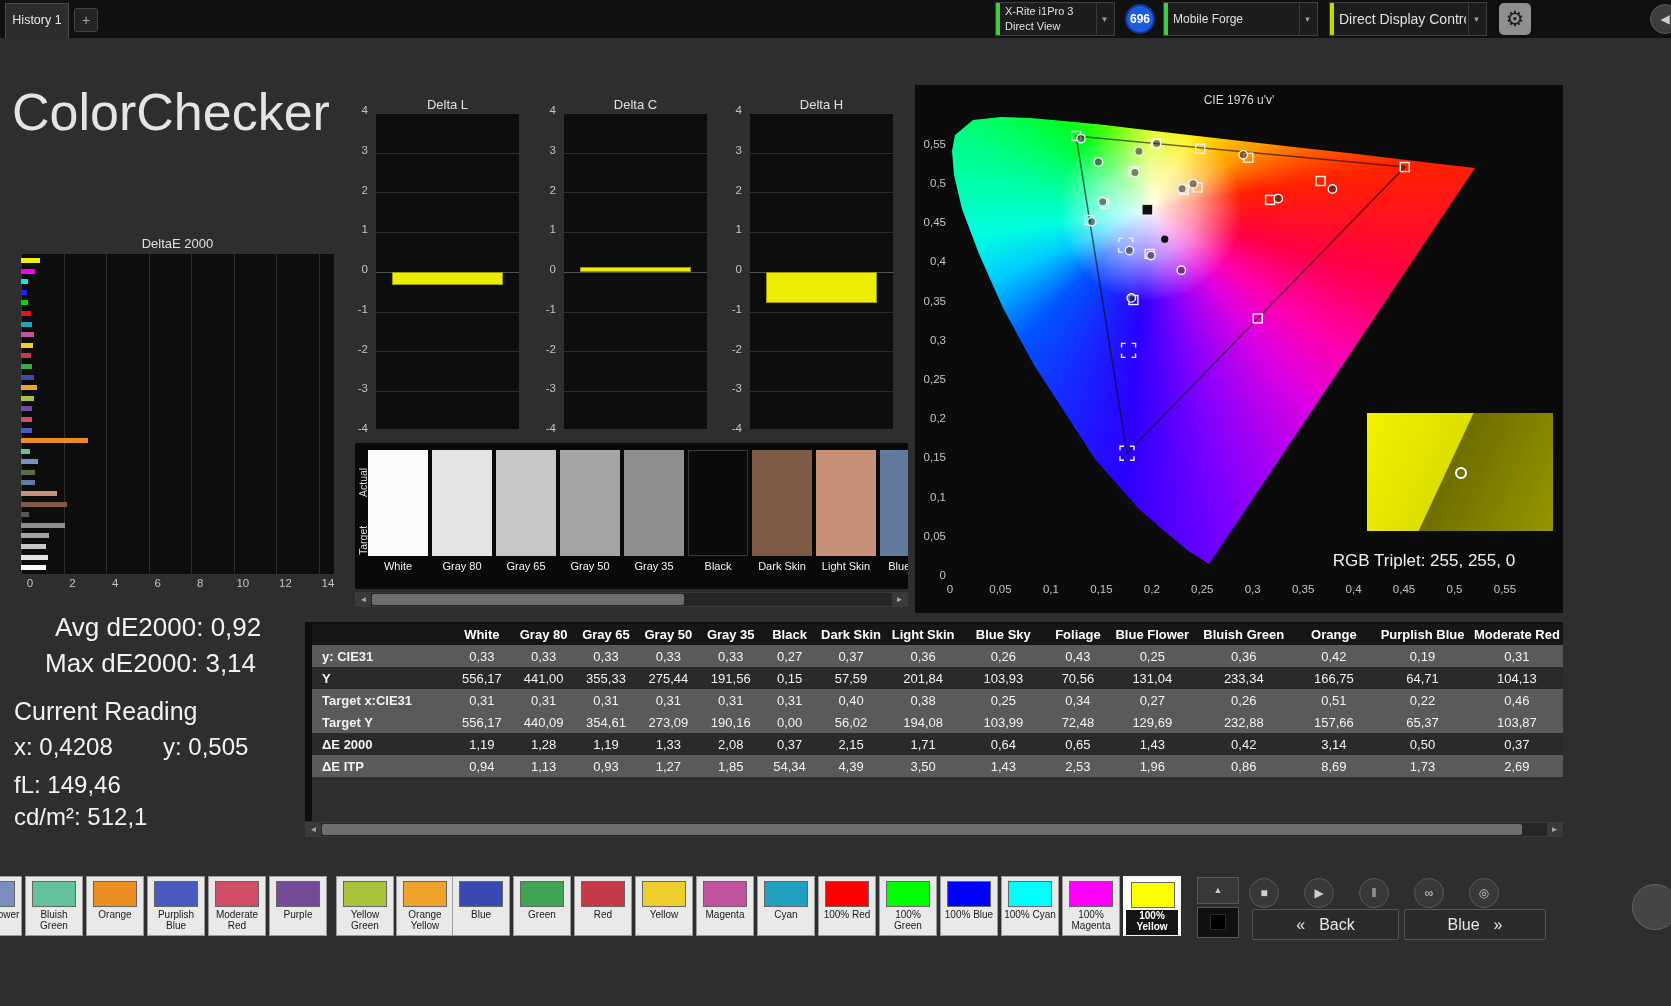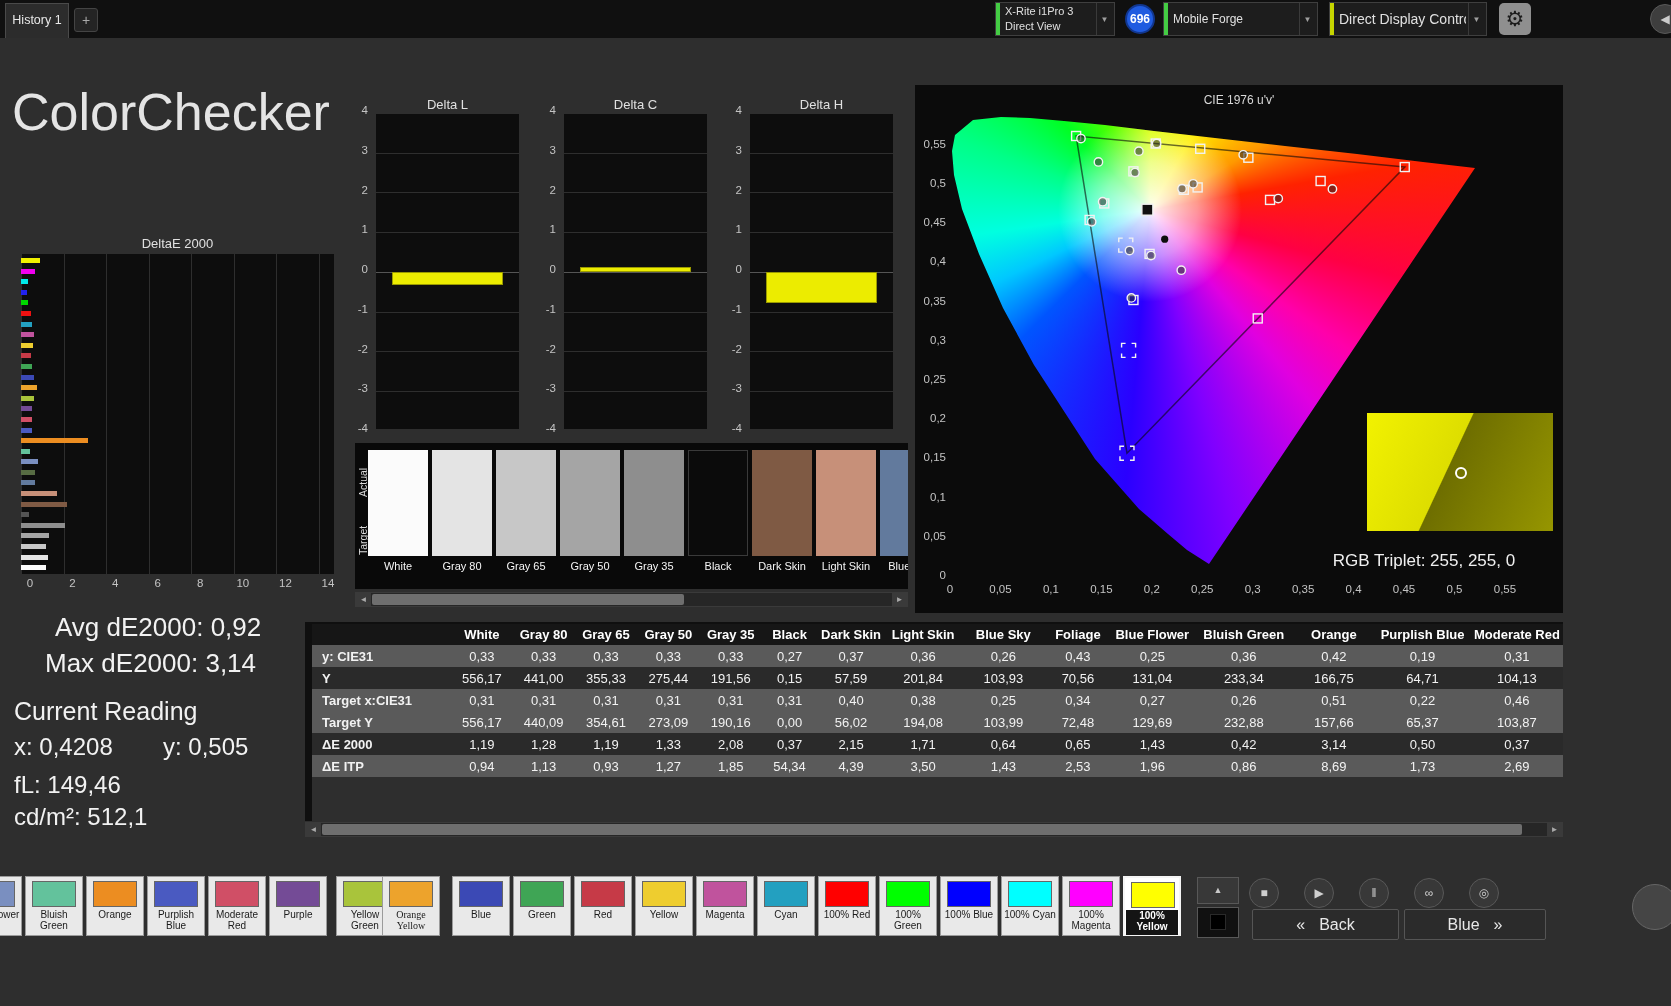--- a/index.html
+++ b/index.html
@@ -567,21 +567,21 @@
         <div class="pblabel">Moderate Red</div>
       </div>
       <div class="pbtn" style="left: 305px;">
         <div class="pbsw" style="background: rgb(116, 75, 150);"></div>
         <div class="pblabel">Purple</div>
       </div>
       <div class="pbtn" style="left: 372px;">
         <div class="pbsw" style="background: rgb(169, 196, 59);"></div>
         <div class="pblabel">Yellow Green</div>
       </div>
-      <div class="pbtn" style="left: 418px; font-family: Liberation Serif, serif;">
+      <div class="pbtn" style="left: 432px;">
         <div class="pbsw" style="background: rgb(237, 163, 44);"></div>
         <div class="pblabel">Orange Yellow</div>
       </div>
       <div class="pbtn" style="left: 488px;">
         <div class="pbsw" style="background: rgb(59, 73, 181);"></div>
         <div class="pblabel">Blue</div>
       </div>
       <div class="pbtn" style="left: 549px;">
         <div class="pbsw" style="background: rgb(63, 165, 85);"></div>
         <div class="pblabel">Green</div>

